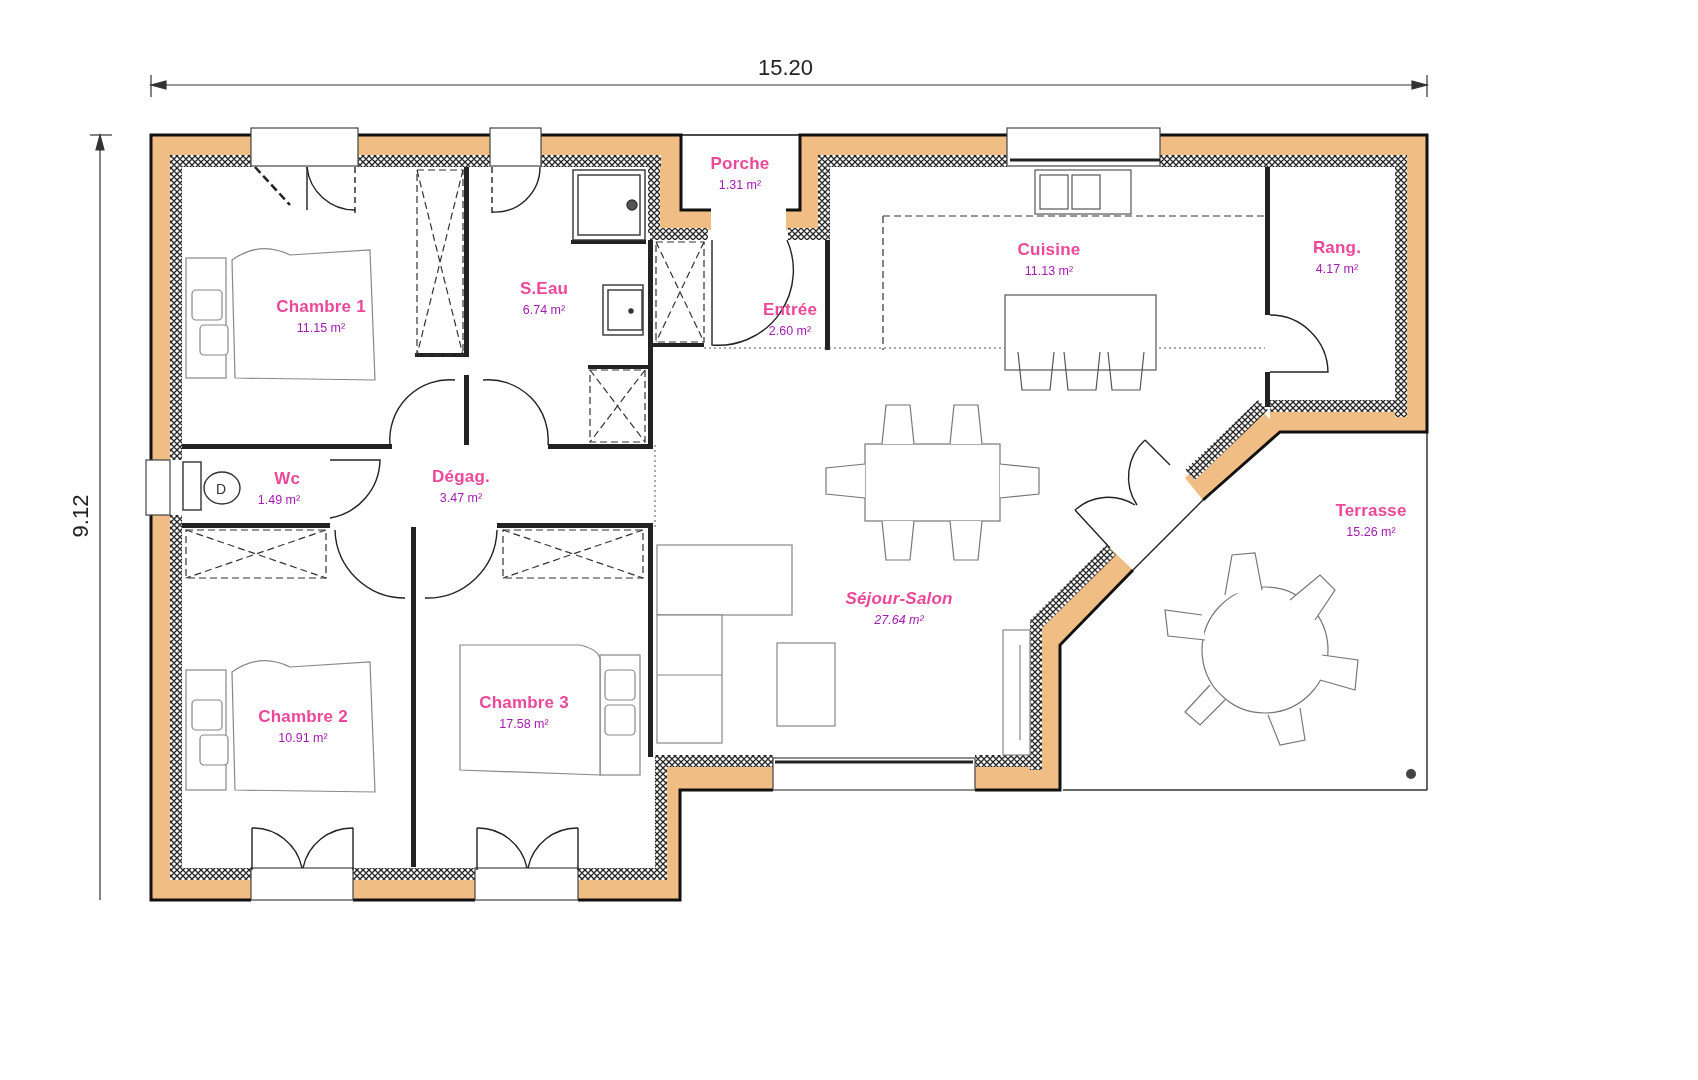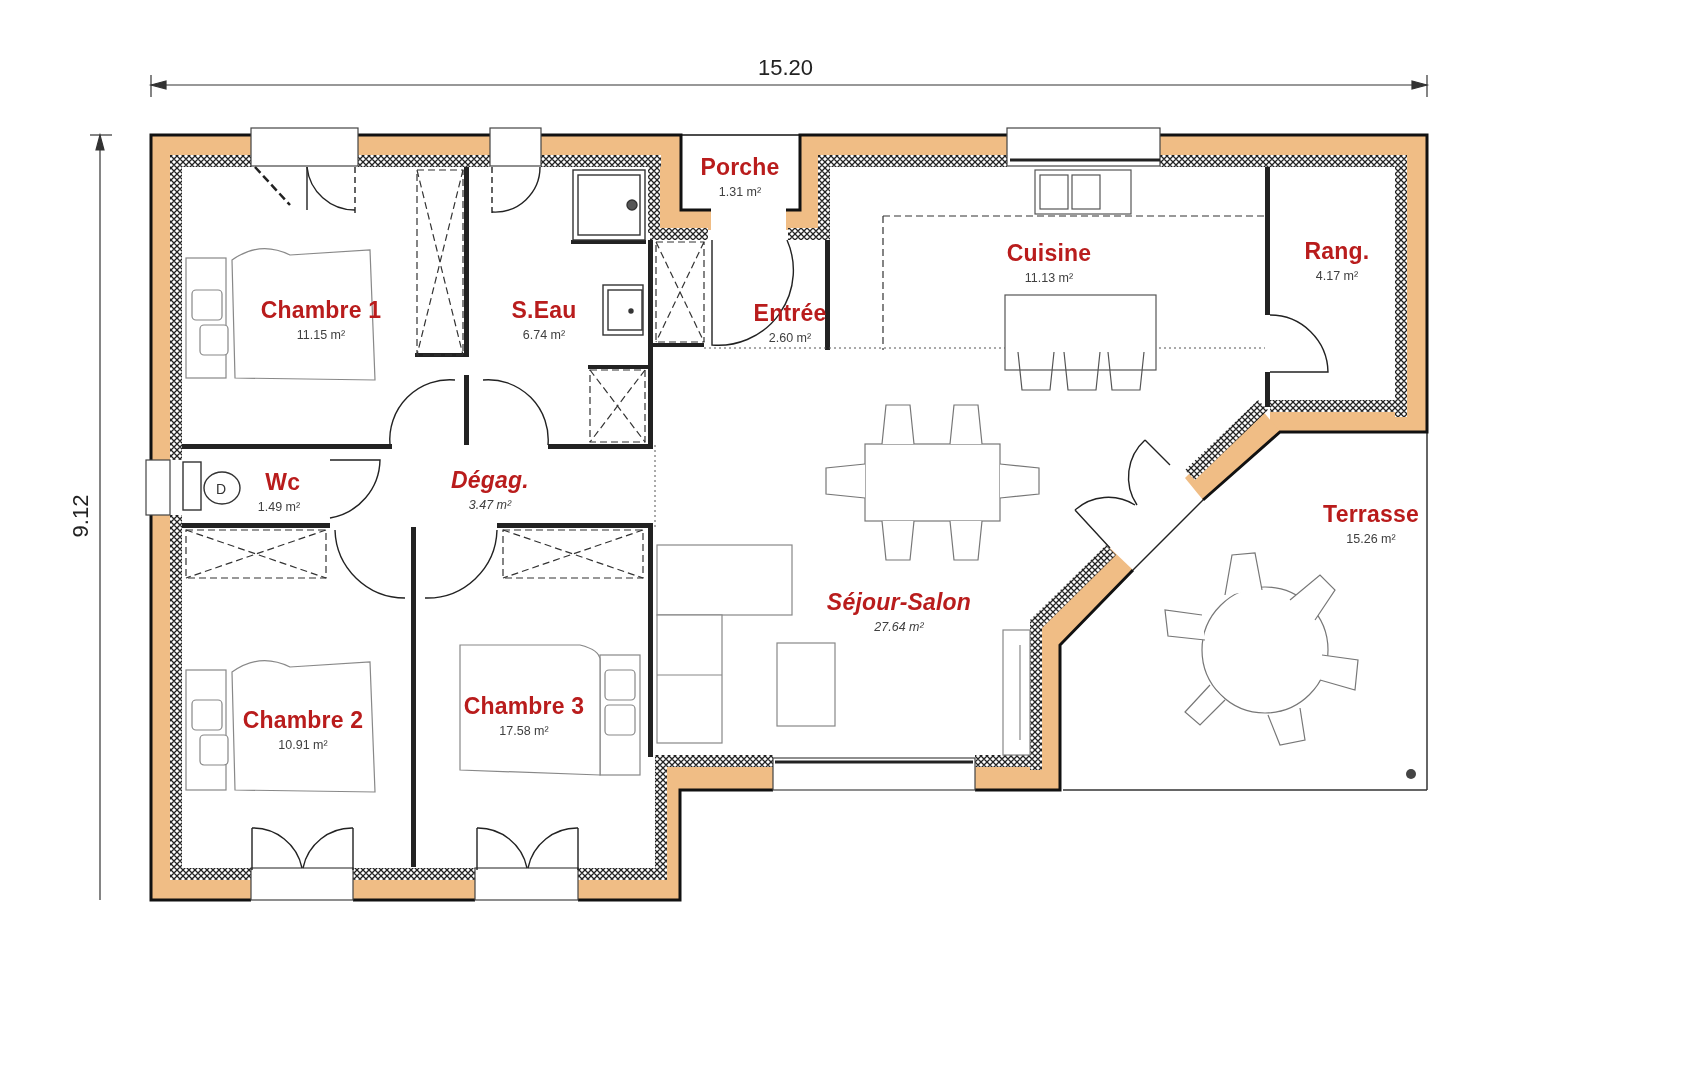--- a/index.html
+++ b/index.html
@@ -1,20 +1,20 @@
 <!DOCTYPE html>
 <html><head>
 <meta charset="utf-8">
 <style>
   html,body{margin:0;padding:0;background:#ffffff;}
   body{width:1698px;height:1080px;overflow:hidden;position:relative;font-family:"Liberation Sans",sans-serif;}
   svg{position:absolute;left:0;top:0;}
   .lbl{position:absolute;transform:translateX(-50%);text-align:center;white-space:nowrap;}
-  .room-name{font-family:"Liberation Sans",sans-serif;font-weight:bold;font-size:23px;color:#b91c1c;letter-spacing:0.2px;}
-  .room-area{font-family:"Liberation Sans",sans-serif;font-size:12.5px;color:#404040;margin-top:4px;}
+  .room-name{font-family:"Liberation Sans",sans-serif;font-weight:bold;font-size:17px;color:#ec4899;letter-spacing:0.2px;}
+  .room-area{font-family:"Liberation Sans",sans-serif;font-size:12.5px;color:#a21caf;margin-top:4px;}
   .dim{position:absolute;font-family:"Liberation Sans",sans-serif;font-size:22px;color:#222;}
   .dim-v{transform:rotate(-90deg);transform-origin:center;}
 </style>
 </head>
 <body>
 
 <svg width="1698" height="1080" viewBox="0 0 1698 1080">
   <defs>
     <pattern id="insul" width="6" height="6" patternUnits="userSpaceOnUse">
       <rect width="6" height="6" fill="#ffffff"></rect>
@@ -253,21 +253,21 @@
   </g>
 </svg>
 
 <div class="dim" style="left:758px;top:55px;">15.20</div>
 <div class="dim dim-v" style="left:60px;top:503px;">9.12</div>
 
 <div class="lbl" style="left:304px;top:297px;margin-left:17px;">
   <div class="room-name">Chambre 1</div>
   <div class="room-area">11.15 m²</div>
 </div>
-<div class="lbl" style="left:544px;top:297px;">
+<div class="lbl" style="left:544px;top:279px;">
   <div class="room-name">S.Eau</div>
   <div class="room-area">6.74 m²</div>
 </div>
 <div class="lbl" style="left:740px;top:154px;">
   <div class="room-name">Porche</div>
   <div class="room-area">1.31 m²</div>
 </div>
 <div class="lbl" style="left:790px;top:300px;">
   <div class="room-name">Entrée</div>
   <div class="room-area">2.60 m²</div>
@@ -277,21 +277,21 @@
   <div class="room-area">11.13 m²</div>
 </div>
 <div class="lbl" style="left:1337px;top:238px;">
   <div class="room-name">Rang.</div>
   <div class="room-area">4.17 m²</div>
 </div>
 <div class="lbl" style="left:279px;top:469px;text-align:right;">
   <div class="room-name">Wc</div>
   <div class="room-area">1.49 m²</div>
 </div>
-<div class="lbl" style="left:490px;top:467px;font-style:italic;">
+<div class="lbl" style="left:461px;top:467px;">
   <div class="room-name">Dégag.</div>
   <div class="room-area">3.47 m²</div>
 </div>
 <div class="lbl" style="left:899px;top:589px;font-style:italic;">
   <div class="room-name">Séjour-Salon</div>
   <div class="room-area">27.64 m²</div>
 </div>
 <div class="lbl" style="left:1329px;top:501px;margin-left:42px;">
   <div class="room-name">Terrasse</div>
   <div class="room-area">15.26 m²</div>

